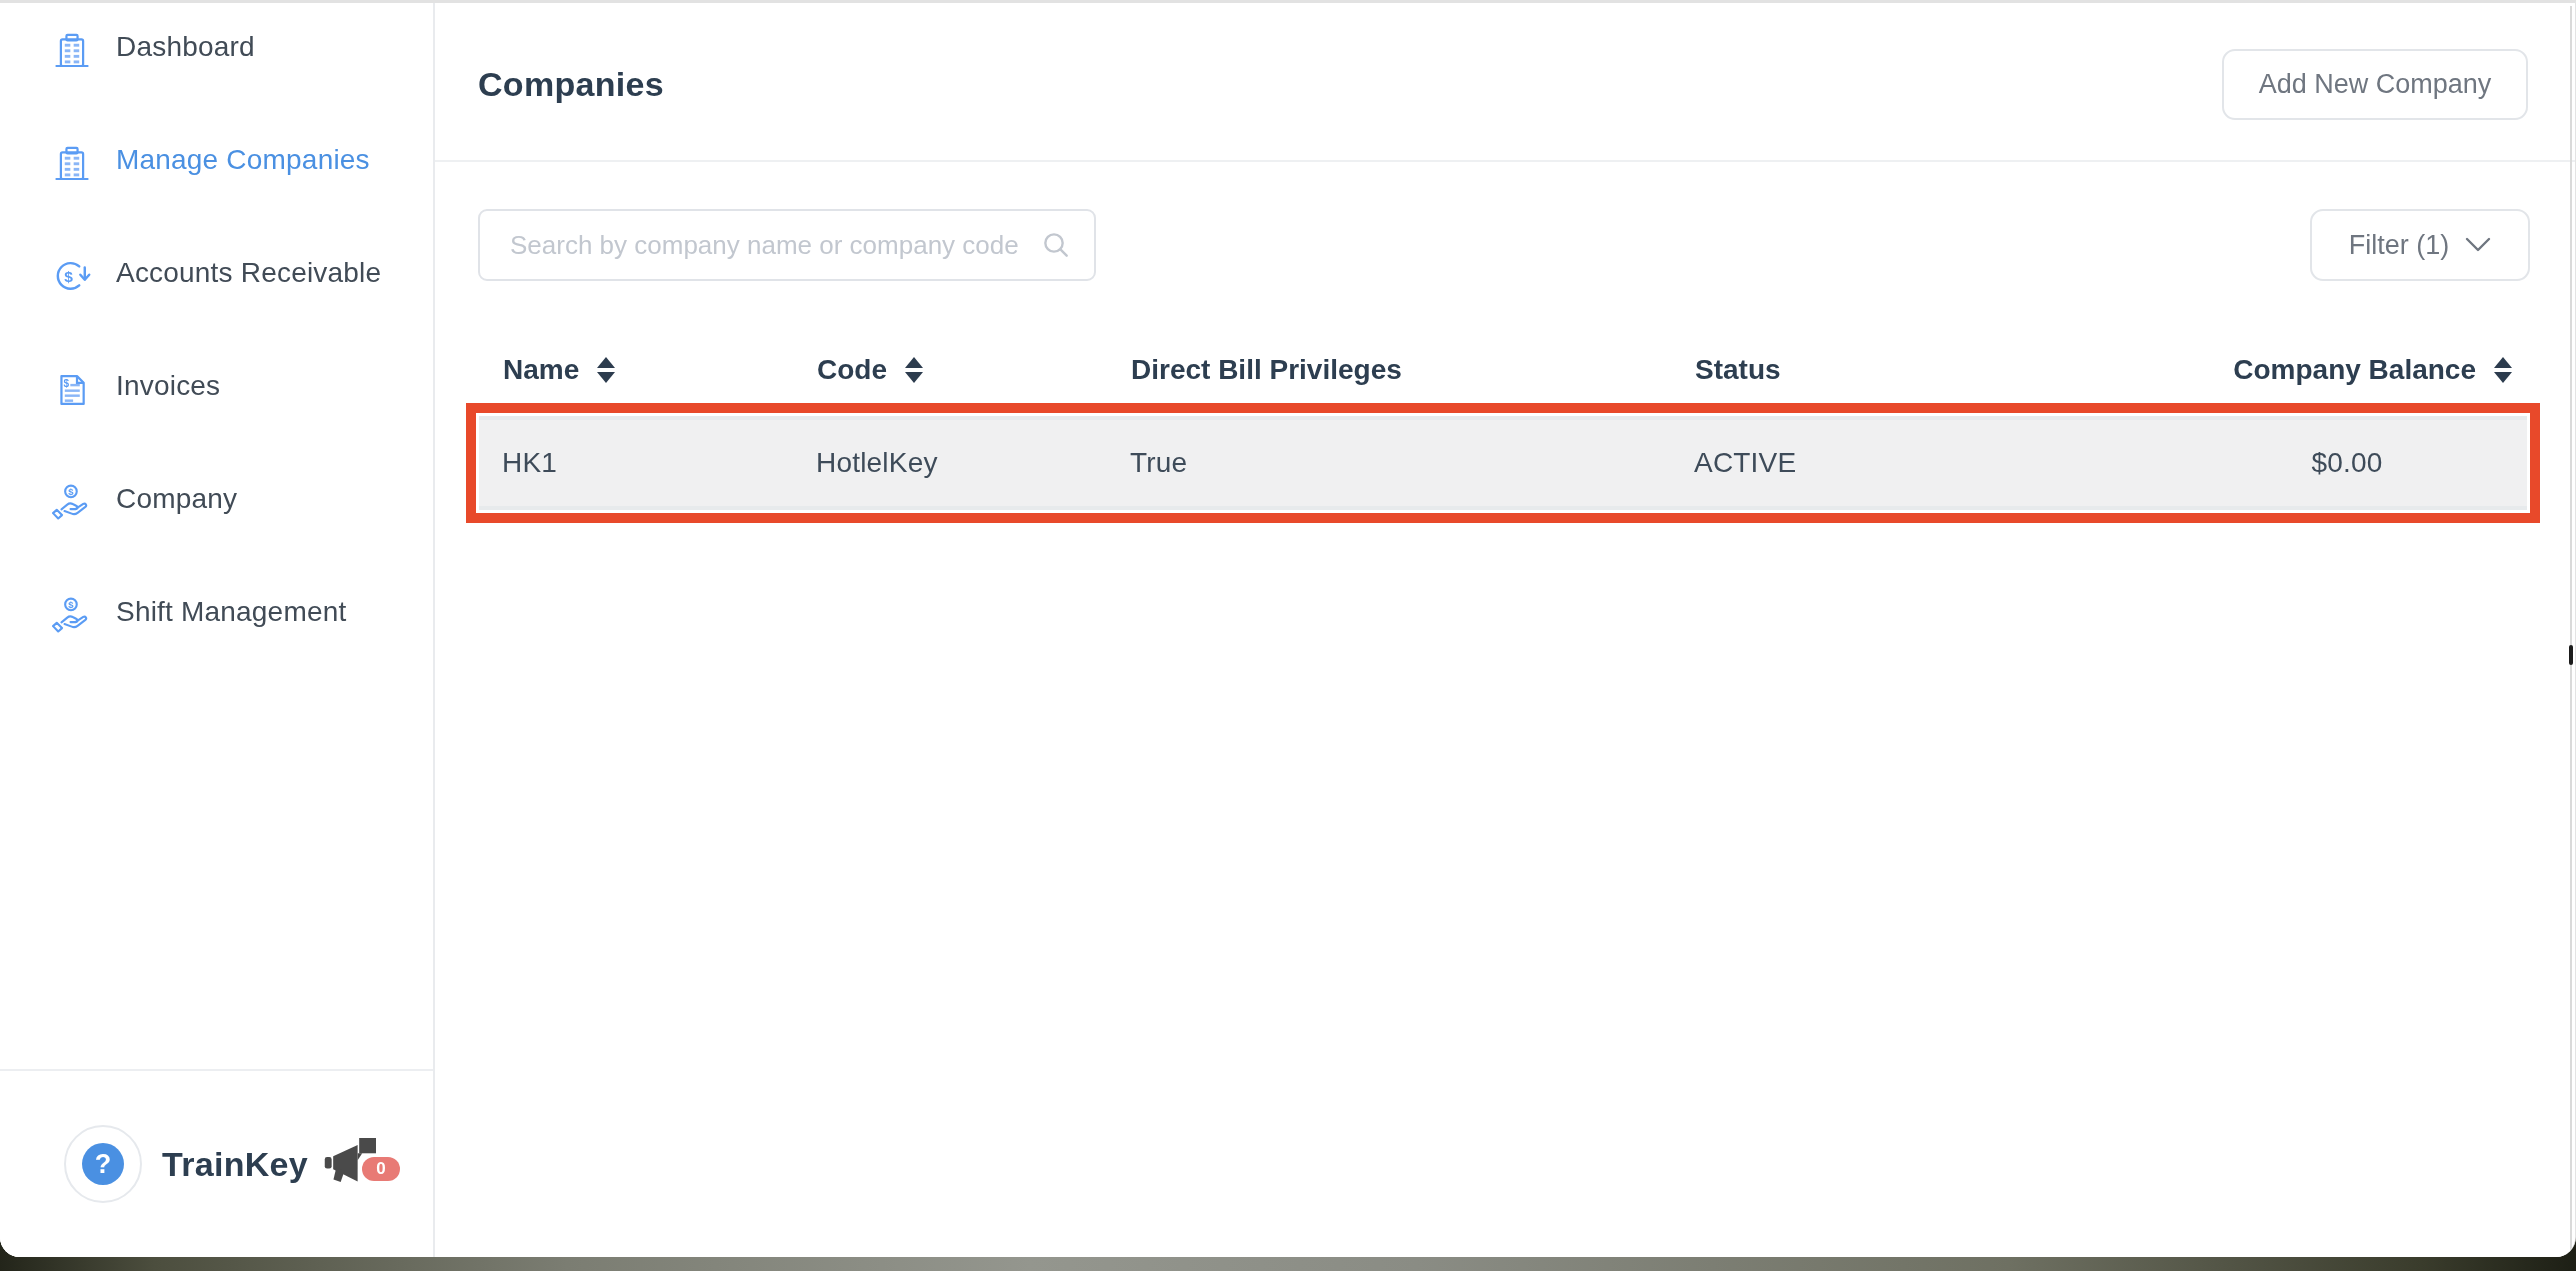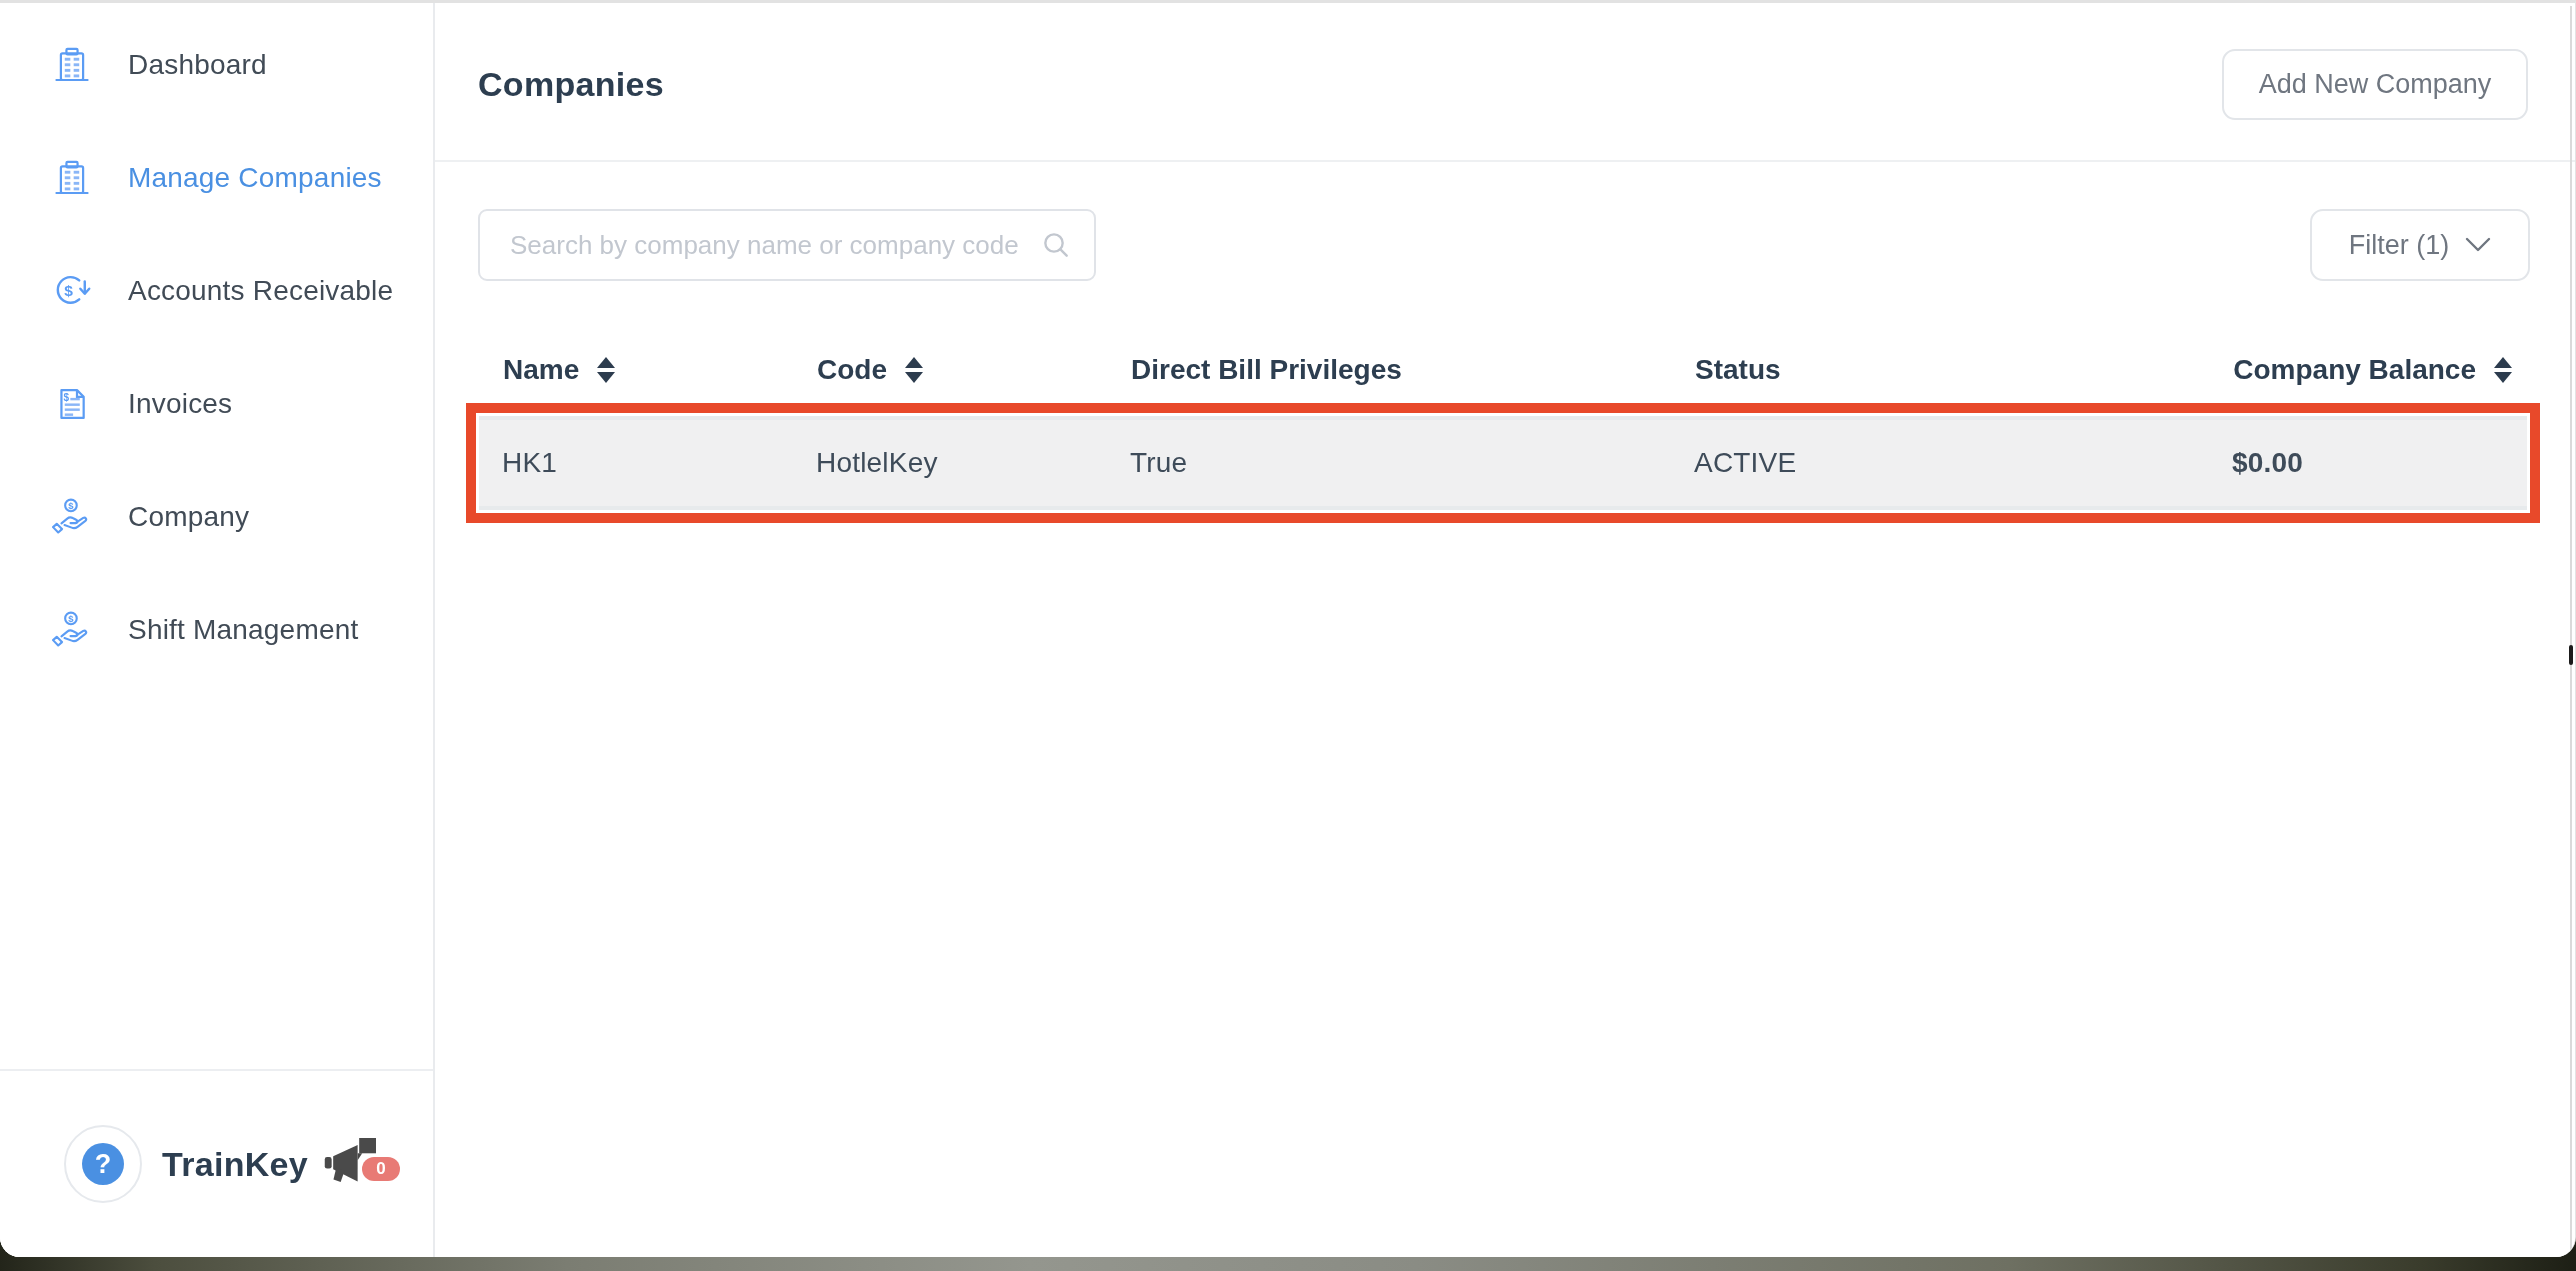--- a/index.html
+++ b/index.html
@@ -15,21 +15,21 @@
     border-top:3px solid #e2e2e2; border-right:1px solid #e4e4e4;
     overflow:hidden;
   }
   
   .sidebar {
     position:absolute; left:0; top:0; width:435px; height:100%;
     background:#ffffff; border-right:2px solid #e9ebee;
     padding-top:28px;
   }
   .nav-item {
-    display:flex; align-items:center; gap:36px;
+    display:flex; align-items:flex-start; gap:24px;
     height:68px; margin:0 0 45px 52px; cursor:pointer;
   }
   .nav-item .label { font-size:28px; color:#414b56; letter-spacing:0.2px; }
   .nav-item.active .label { color:#4a90e2; }
   .nav-icon { width:40px; height:40px; flex:0 0 40px; }
   .sidebar-footer {
     position:absolute; left:0; bottom:0; width:100%; height:188px;
     border-top:2px solid #eceef1; background:#ffffff;
     display:flex; align-items:center; padding-left:64px;
   }
@@ -95,21 +95,21 @@
   .highlight-box {
     margin:8px 36px 8px 31px;
     border:10px solid #e8492a; background:#ffffff; padding:3px;
   }
   .data-row {
     background:#f0f0f1; border-top:4px solid #e7eaec; border-bottom:4px solid #e7eaec;
     height:94px; padding:0 65px 0 23px; cursor:pointer;
     display:grid; grid-template-columns:314px 314px 564px 538px 1fr; align-items:center;
   }
   .td { font-size:28px; color:#3e4b59; letter-spacing:0.2px; }
-  .td.right { text-align:left;font-weight:bold; }
+  .td.right { text-align:center; }
   
   .scroll-track { position:absolute; right:3px; top:3px; width:2px; height:1251px; background:#dadada; }
   .scroll-thumb { position:absolute; right:2px; top:642px; width:4px; height:20px; background:#1b1b1b; border-radius:2px; }
 </style>
 </head>
 <body>
 
 <div class="window">
 
   <nav class="sidebar">

